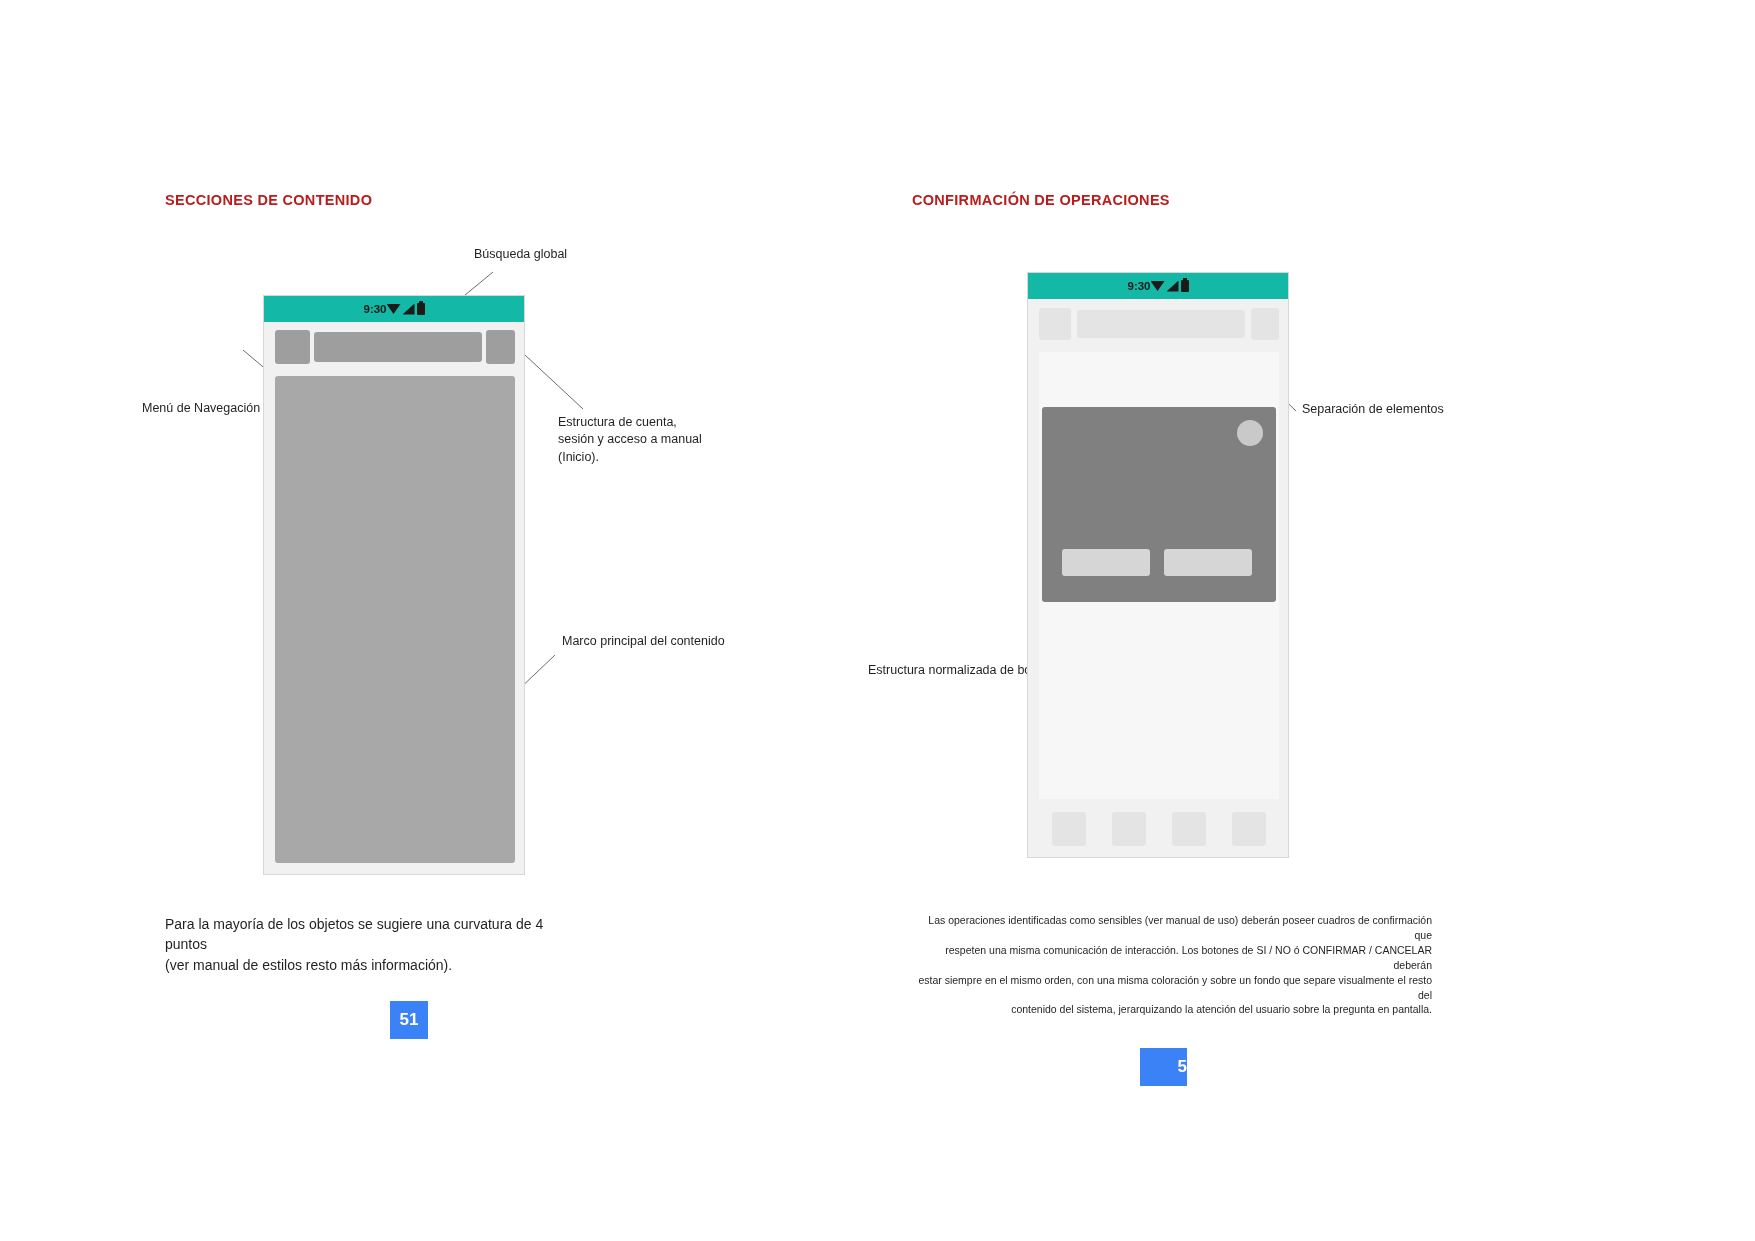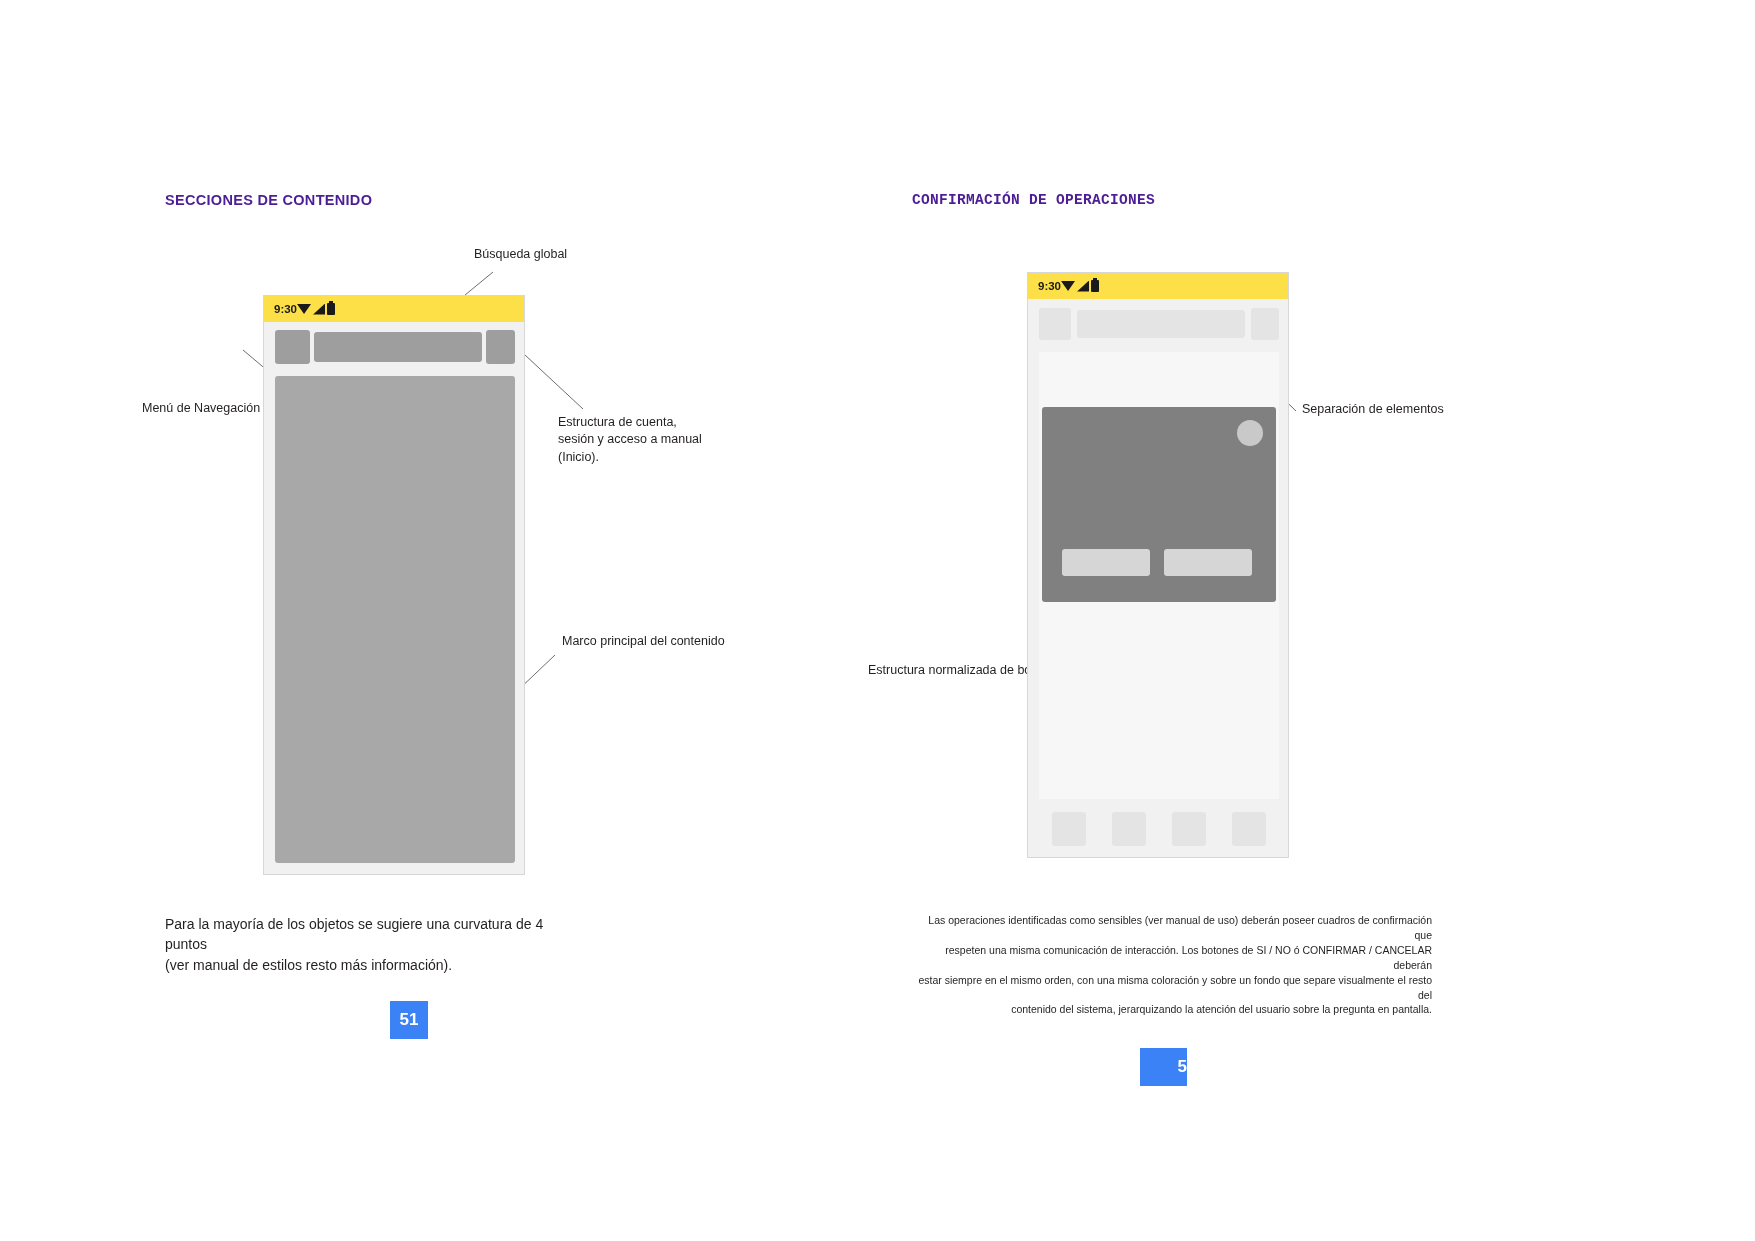--- a/index.html
+++ b/index.html
@@ -23,38 +23,38 @@
     height: 1241px;
   }
   .panel-left { left: 0; }
   .panel-right { left: 878px; }
 
   .section-title {
     position: absolute;
     font-size: 14.5px;
     font-weight: bold;
     letter-spacing: 0.3px;
-    color: #4c1d95;
+    color: #b91c1c;
     white-space: nowrap;
   }
 
   
   .phone {
     position: absolute;
     background: #f1f1f1;
     border: 1px solid #d7d7d7;
   }
   .statusbar {
     position: absolute;
     left: 0; top: 0; right: 0;
     height: 26px;
-    background: #fde047;
-    display: flex;
-    align-items: center;
-    justify-content: flex-start;
+    background: #14b8a6;
+    display: flex;
+    align-items: center;
+    justify-content: center;
     padding: 0 10px;
   }
   .status-time {
     font-size: 11.5px;
     font-weight: bold;
     color: #1a1a1a;
   }
   .status-icons {
     display: flex;
     align-items: center;
@@ -243,21 +243,21 @@
     <div class="pagebadge" style="left:390px; top:1001px;">51</div>
   </div>
 
   <div class="panel panel-right">
 
     <svg class="leader">
       <line x1="418" y1="411" x2="360" y2="355"></line>
       <line x1="168" y1="676" x2="225" y2="598"></line>
     </svg>
 
-    <div class="section-title" style="left:34px; top:192px;font-family:Liberation Mono, monospace;">CONFIRMACIÓN DE OPERACIONES</div>
+    <div class="section-title" style="left:34px; top:192px;">CONFIRMACIÓN DE OPERACIONES</div>
 
     <div class="callout" style="left:424px; top:401px;">Separación de elementos</div>
 
     <div class="callout" style="left:-10px; top:662px;">Estructura normalizada de botones</div>
 
     <div class="phone" style="left:149px; top:272px; width:262px; height:586px;">
 
       <div class="statusbar">
         <span class="status-time">9:30</span>
         <span class="status-icons">

